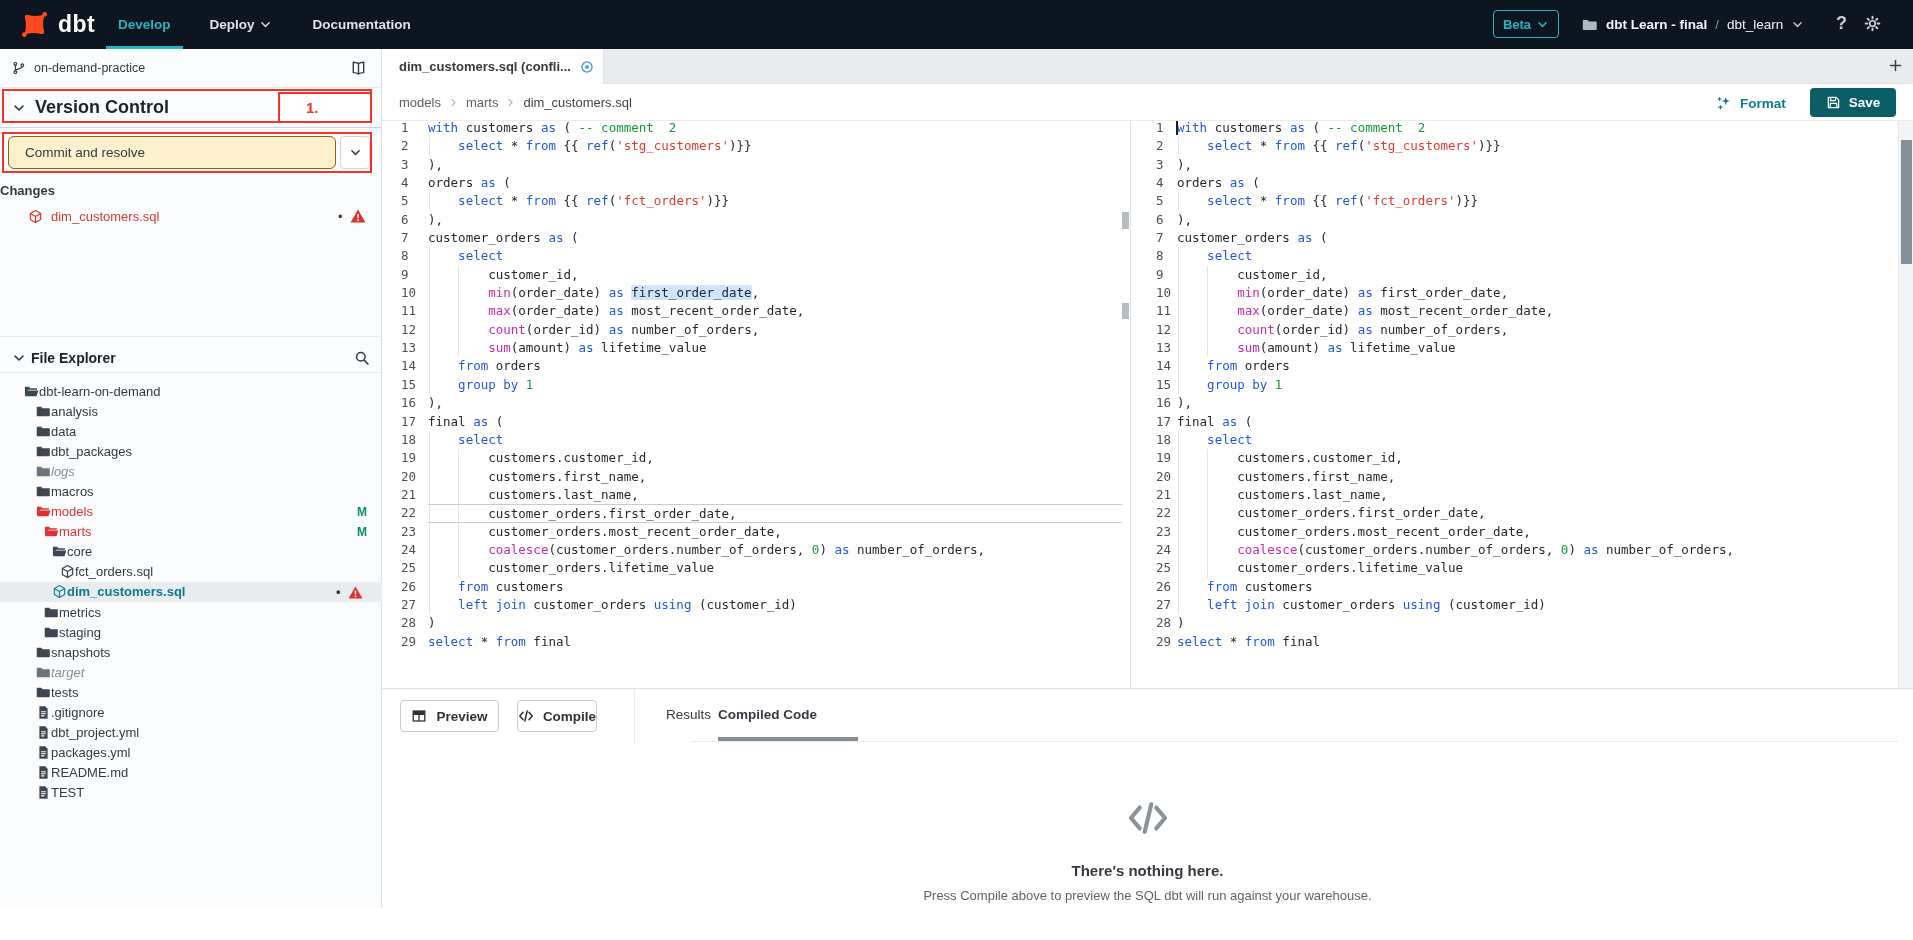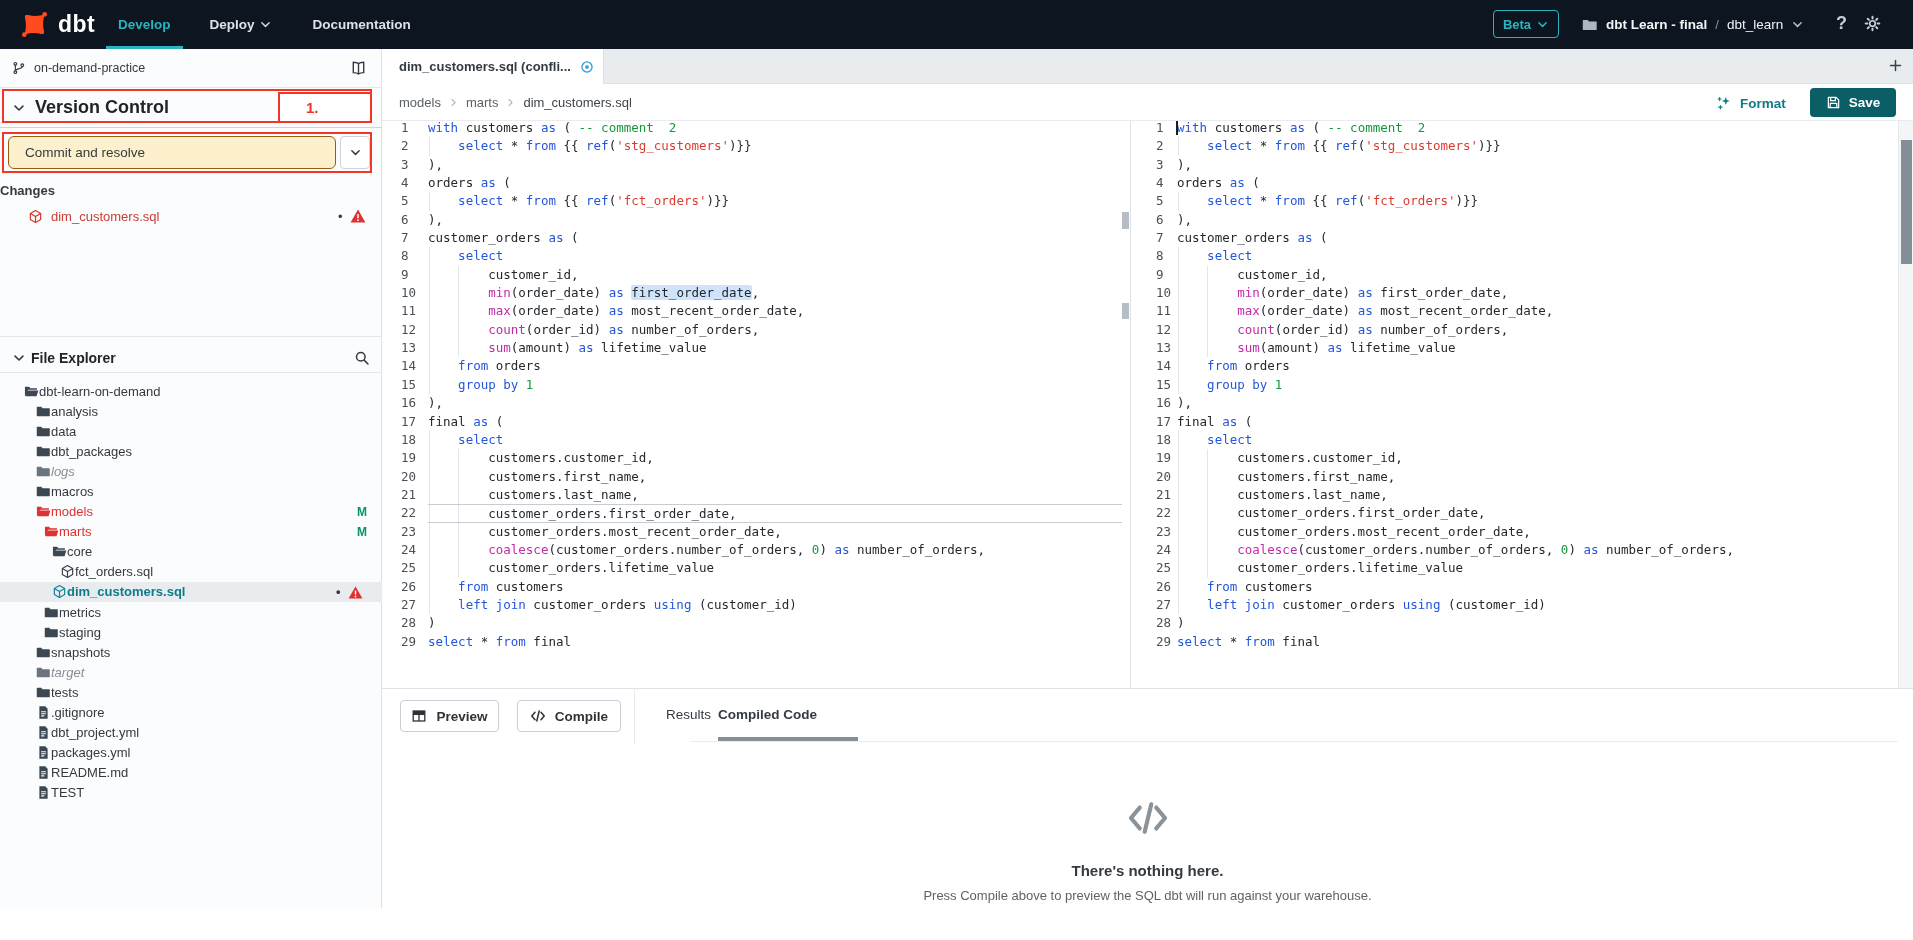--- a/index.html
+++ b/index.html
@@ -97,21 +97,21 @@
   #pane-divider { position:absolute; left:748px; top:72px; width:1px; height:567px; background:#dee2e6; }
   .scrollmark { position:absolute; width:7px; background:#b6bdc4; }
   #right-sb { position:absolute; left:1516px; top:72px; width:15px; height:567px; background:#f4f5f7; border-left:1px solid #e6e9ec; }
   #right-sb .thumb { position:absolute; left:2px; top:19px; width:11px; height:124px; background:#858f98; }
 
   
   #bp-topline { position:absolute; left:0; top:639px; width:1531px; height:1px; background:#dee2e6; }
   .pc-btn { position:absolute; top:651px; height:32px; background:#fff; border:1px solid #c8ced4; border-radius:4px;
             display:flex; align-items:center; justify-content:center; gap:9px; font-size:13.5px; font-weight:600; color:#2f3337; cursor:pointer; }
   #preview-btn { left:18px; width:99px; }
-  #compile-btn { left:135px; width:104px; }
+  #compile-btn { left:135px; width:80px; }
   #bp-vline { position:absolute; left:252px; top:639px; width:1px; height:57px; background:#e9ecef; }
   .bp-tab { position:absolute; top:658px; font-size:13.5px; color:#343a40; cursor:pointer; }
   #bp-tabline { position:absolute; left:308px; top:692px; width:1208px; height:1px; background:#e9ecef; }
   #bp-underline { position:absolute; left:336px; top:688px; width:140px; height:4px; background:#868e96; }
   #empty-state { position:absolute; left:0; top:697px; width:1531px; text-align:center; }
   #empty-state .icon-wrap { margin:50px auto 0; width:60px; color:#8a929a; }
   #empty-state .t1 { margin-top:18px; font-size:15px; font-weight:bold; color:#343a40; }
   #empty-state .t2 { margin-top:9px; font-size:13px; color:#5f6368; }
 
   

